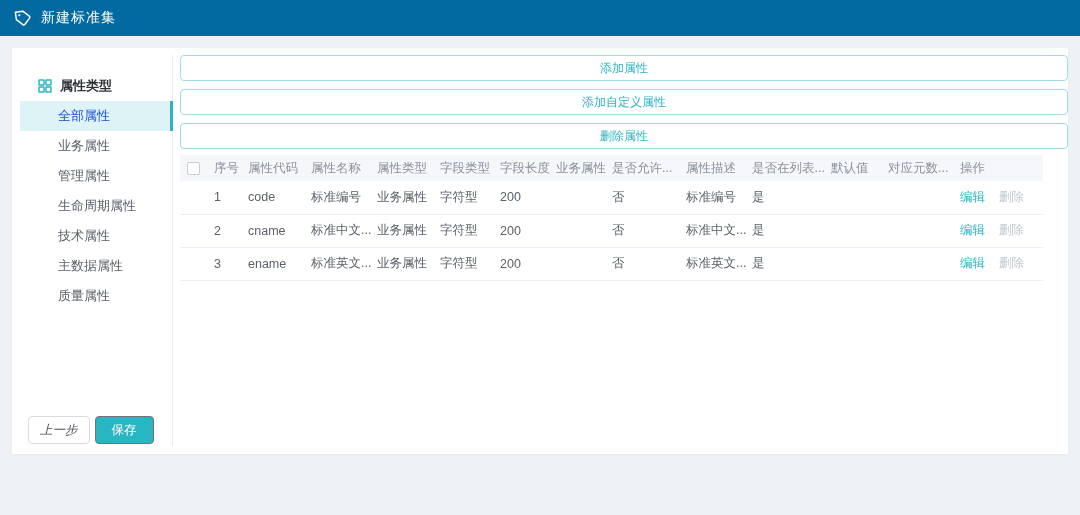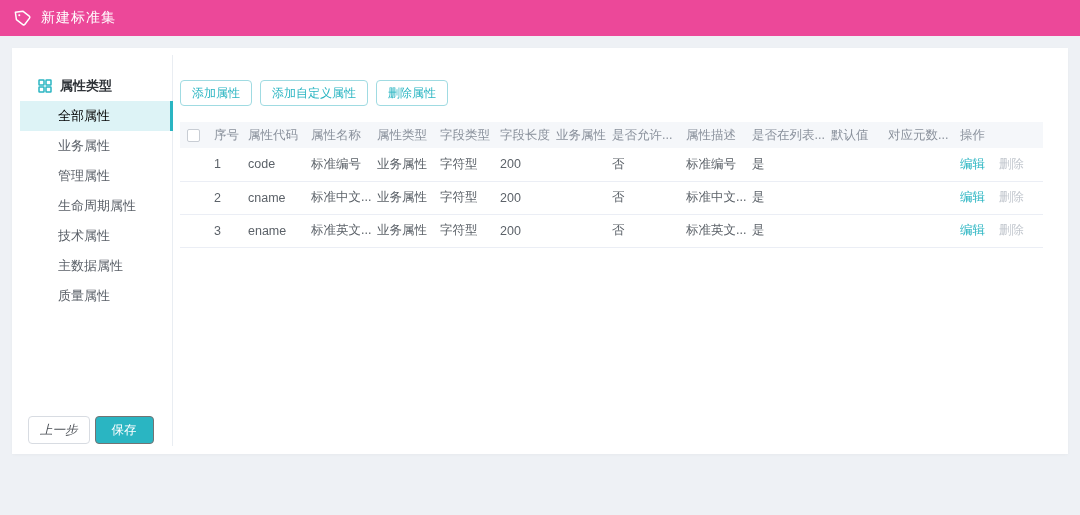--- a/index.html
+++ b/index.html
@@ -6,21 +6,21 @@
   html,body { width:1080px; height:515px; overflow:hidden; }
   body {
     font-family:"Liberation Sans","DejaVu Sans",sans-serif;
     background:#eef1f5;
     color:#606266;
     position:relative;
   }
   
   .topbar {
     position:absolute; left:0; top:0; width:1080px; height:36px;
-    background:#ec4899; display:flex; align-items:center;
+    background:#0369a1; display:flex; align-items:center;
     padding-left:14px; gap:9px;
   }
   .topbar .title { color:#ffffff; font-size:14px; letter-spacing:1px; }
   .tag-icon { width:18px; height:18px; transform:rotate(-8deg); }
 
   
   .card {
     position:absolute; left:12px; top:48px; width:1056px; height:406px;
     background:#ffffff; box-shadow:0 1px 3px rgba(0,0,0,0.03);
   }
@@ -33,37 +33,37 @@
   .sidebar { width:161px; border-right:1px solid #e9edf2; padding-top:16px; flex:none; }
   .side-header {
     height:30px; display:flex; align-items:center; gap:8px;
     padding-left:26px; font-size:13px; font-weight:bold; color:#2f3338;
   }
   .grid-icon { width:14px; height:14px; flex:none; }
   .side-item {
     height:30px; line-height:30px; margin-left:8px; padding-left:38px;
     font-size:13px; color:#585e66; cursor:pointer; position:relative;
   }
-  .side-item.active { background:#ddf3f6; color:#000000; }
+  .side-item.active { background:#ddf3f6; color:#1d4ed8; }
   .side-item.active::after {
     content:""; position:absolute; right:-1px; top:0; width:3px; height:100%;
     background:#2ab5c2;
   }
 
   
   .main { flex:1; padding-left:7px; }
-  .toolbar { margin-top:25px; display:flex; gap:8px; }
+  .toolbar { margin-top:0; display:flex; gap:8px;flex-direction:column; }
   .tb-btn {
     height:26px; padding:0 11px; background:#fff;
     border:1px solid #a0dbe2; border-radius:4px;
     color:#2ab5c2; font-size:12px; cursor:pointer;
     font-family:inherit;
   }
 
-  table.grid { margin-top:16px; width:863px; border-collapse:collapse; table-layout:fixed; }
+  table.grid { margin-top:6px; width:863px; border-collapse:collapse; table-layout:fixed; }
   table.grid th {
     height:26px; background:#f5f7fa; color:#8a919c; font-size:12.5px;
     font-weight:normal; text-align:left; padding:0 0 0 4px;
     white-space:nowrap; overflow:hidden;
   }
   table.grid td {
     height:33px; font-size:12.5px; color:#5c6269; text-align:left;
     padding:0 0 0 4px; border-bottom:1px solid #ebeef5;
     white-space:nowrap; overflow:hidden; background:#fff;
   }

